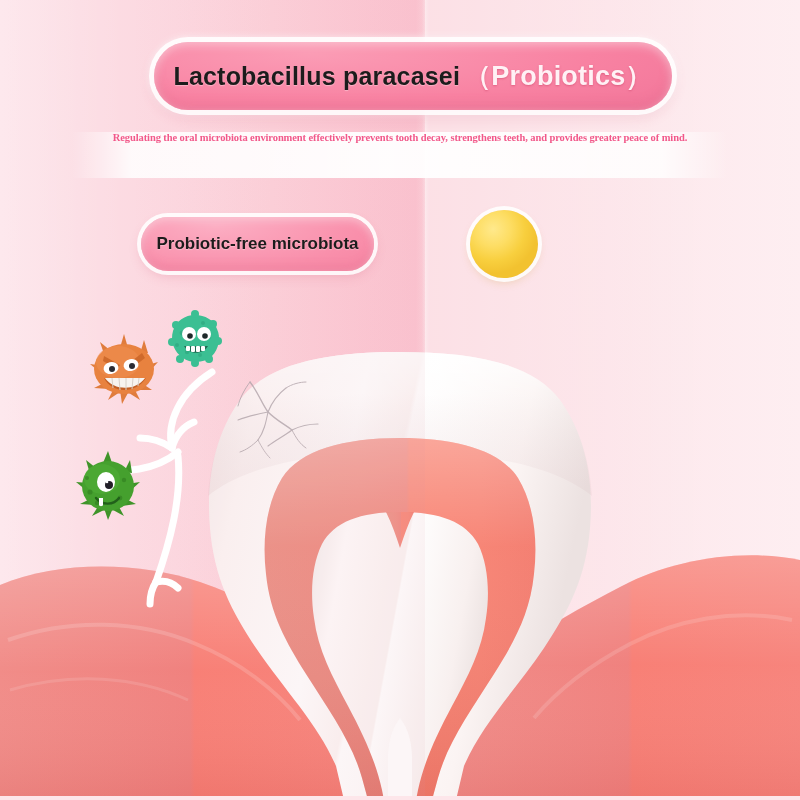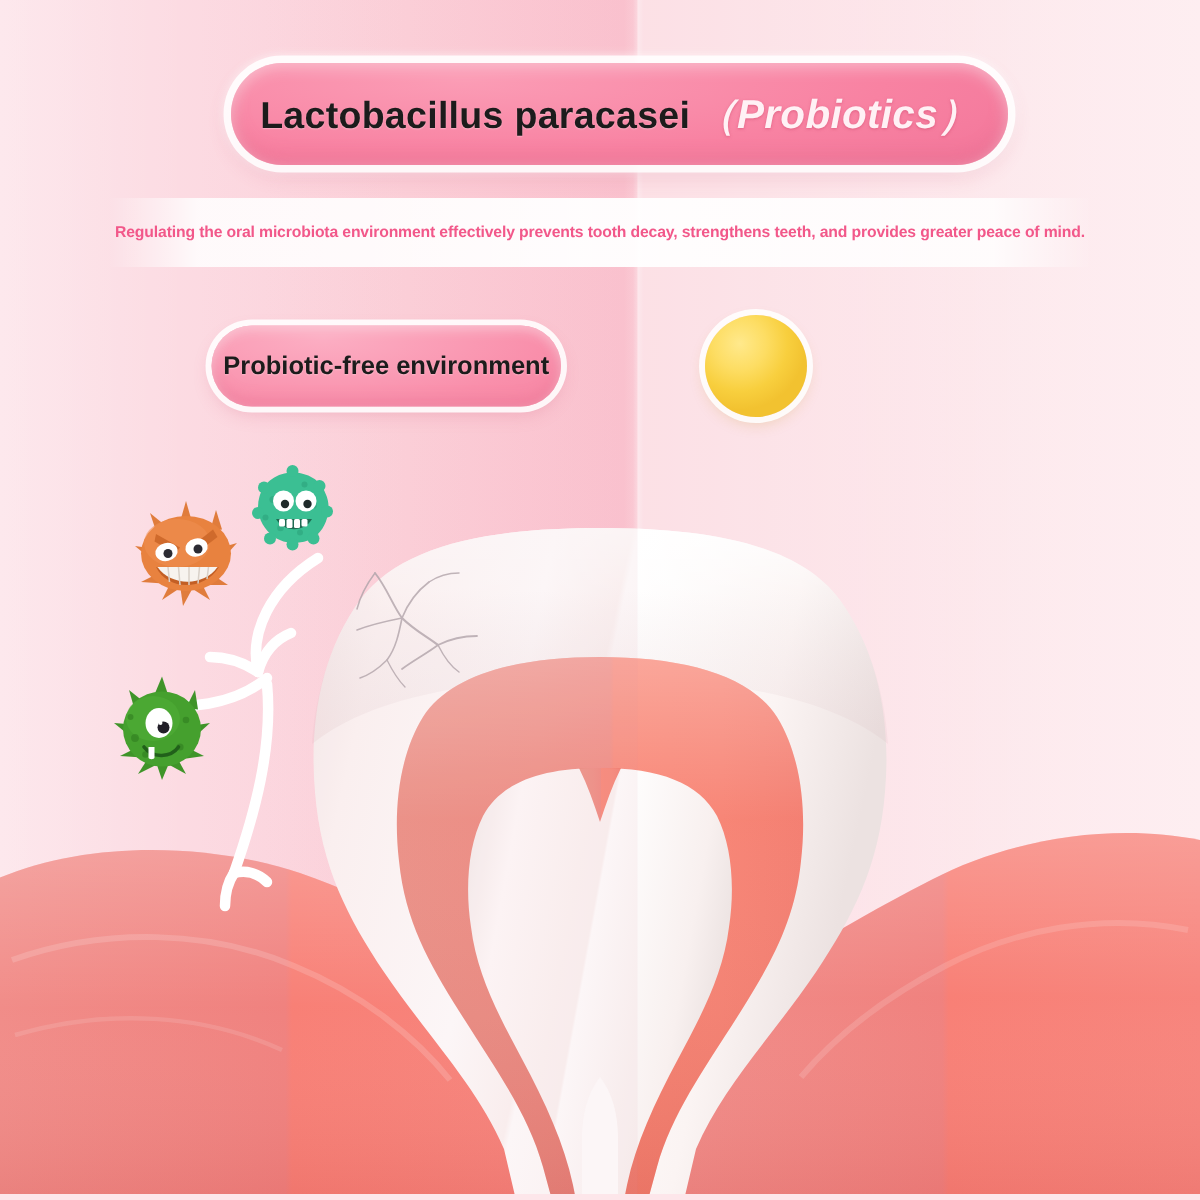--- a/index.html
+++ b/index.html
@@ -69,33 +69,32 @@
   .title-row{display:flex;align-items:baseline;gap:4px;}
   .title-main{
     font-size:25px;font-weight:bold;color:#1c1c1c;letter-spacing:.2px;
     text-shadow:0 1px 1px rgba(255,255,255,.35);
     white-space:nowrap;
   }
   .title-paren{
     font-size:27px;font-weight:bold;color:#fff1f5;
     letter-spacing:.2px;white-space:nowrap;
     text-shadow:0 1px 2px rgba(205,70,105,.55);
-    font-style:italic;
   }
 
   
   .sub-band{
     position:absolute;left:72px;top:132px;width:656px;height:46px;
     background:linear-gradient(90deg,
         rgba(255,255,255,0) 0%,
         rgba(255,255,255,.85) 9%,
         rgba(255,255,255,.96) 48%,
         rgba(255,255,255,.85) 90%,
         rgba(255,255,255,0) 100%);
-    display:flex;align-items:center;justify-content:center;
+    display:flex;align-items:flex-start;justify-content:center;font-family:Liberation Serif, serif;
   }
   .sub-text{
     font-size:10.5px;font-weight:bold;color:#f2588a;
     letter-spacing:-.1px;white-space:nowrap;
   }
 
   
   .cmp-pill{
     position:absolute;height:54px;border-radius:27px;
     display:flex;align-items:center;justify-content:center;
@@ -457,18 +456,18 @@
       <span class="title-main">Lactobacillus paracasei</span>
       <span class="title-paren">（Probiotics）</span>
     </div>
   </div>
 
   <div class="sub-band">
     <span class="sub-text">Regulating the oral microbiota environment effectively prevents tooth decay, strengthens teeth, and provides greater peace of mind.</span>
   </div>
 
   <div class="cmp-pill cmp-left">
-    <span class="cmp-label">Probiotic-free environment</span>
+    <span class="cmp-label">Probiotic-free microbiota</span>
   </div>
 
   <div class="gold-circle"></div>
 
 </div>
 
 </body></html>

